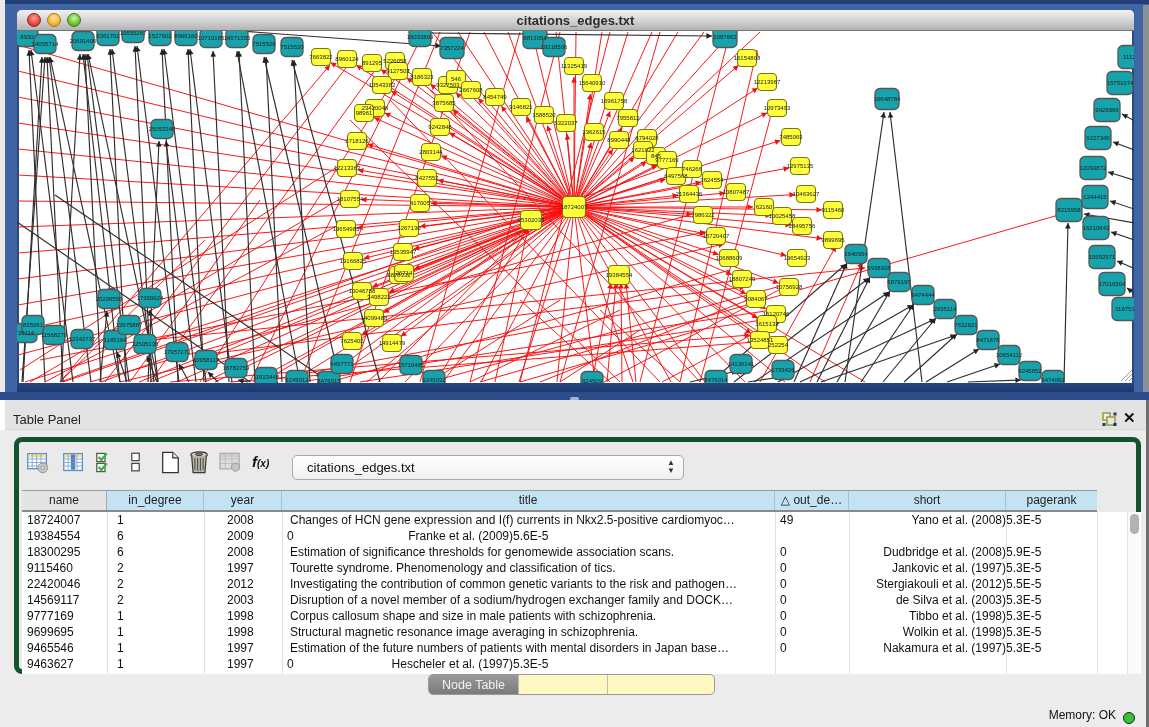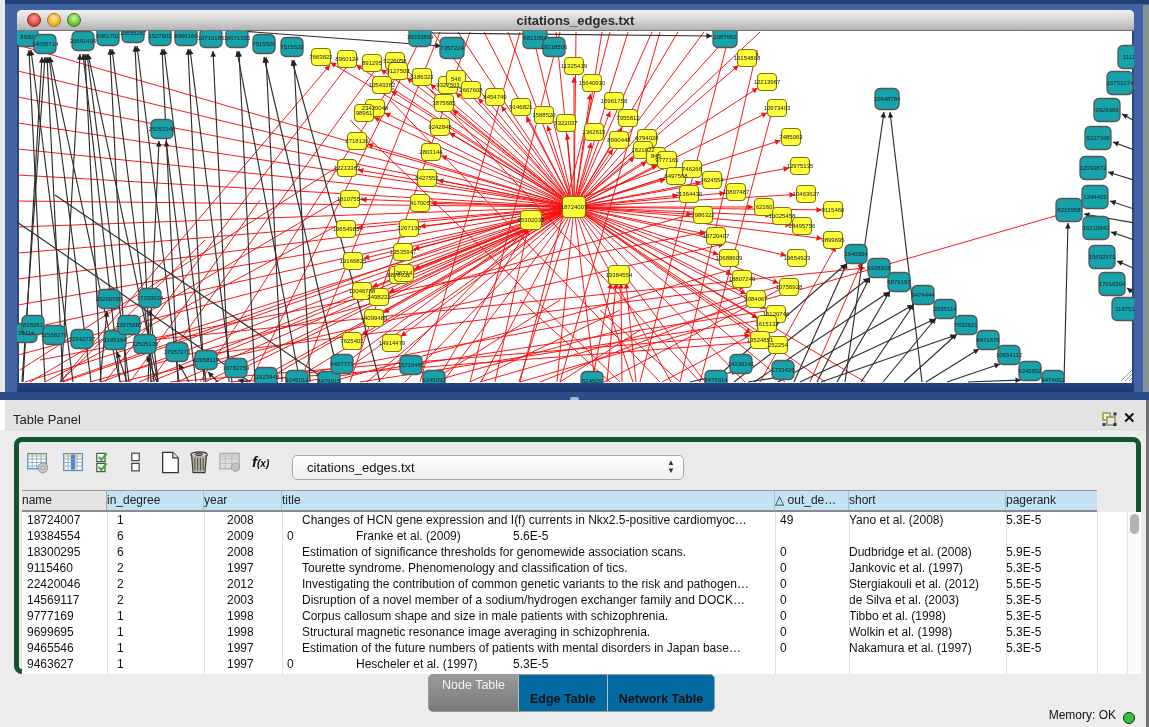--- a/index.html
+++ b/index.html
@@ -20,38 +20,38 @@
 .ptitle{position:absolute;left:0;top:8px;width:1149px;height:30px;background:#e3e3e3;border-bottom:1px solid #d8d8d8}
 .ptitle span{position:absolute;left:13px;top:12px;font-size:13px;color:#222}
 .whitesliver{position:absolute;left:0;top:8px;width:5px;height:30px;background:#fff}
 .detach{position:absolute;left:1102px;top:12px;width:15px;height:14px}
 .ptitle span.closex{position:absolute;left:1123px;top:9px;font-size:15px;font-weight:bold;color:#111}
 .container{position:absolute;left:14px;top:45px;width:1127px;height:237px;background:#eaeaea;border:5px solid #14532d;border-radius:8px}
 .toolbar{position:absolute;left:0;top:6px;width:100%;height:34px}
 .dropdown{position:absolute;left:273px;top:7px;width:392px;height:25px;background:linear-gradient(#fff,#f0f0f0);border:1px solid #a9a9a9;border-radius:5px;font-size:13px;color:#111;line-height:23px;padding-left:14px}
 .dd-arrows{position:absolute;right:8px;top:3px;font-size:8px;color:#333;line-height:8px;text-align:center}
 .thead{position:absolute;left:3px;top:48px;width:1075px;height:20px;background:#c3e2f2;border-top:1px solid #999;display:flex;font-size:12px;color:#222}
-.thead div{border-right:1px solid #9fc4d8;text-align:left;line-height:19px;height:20px}
+.thead div{border-right:1px solid #9fc4d8;text-align:center;line-height:19px;height:20px}
 .th0{width:85px;background:#e4e4e4;border-right:1px solid #aaa !important}
 .th1{width:97px}.th2{width:78px}.th3{width:493px}.th4{width:74px}.th5{width:157px}.th6{width:91px;border-right:none !important}
 .hdrline{position:absolute;left:3px;top:68px;width:1075px;height:2px;background:#8b8b8b}
 .tbody{position:absolute;left:3px;top:70px;width:1119px;height:162px;background:#fff;overflow:hidden;font-size:12px;color:#111}
 .tr{display:flex;height:16px;line-height:16px;white-space:nowrap}
 .tr div{overflow:hidden}
 .c0{width:85px;padding-left:5px}
 .c1{width:97px;padding-left:10px}
 .c2{width:78px;padding-left:23px}
-.c3{width:493px;padding-left:20px}
+.c3{width:493px;padding-left:8px}
 .c4{width:74px;padding-left:5px}
-.c5{width:157px;text-align:left}
+.c5{width:157px;text-align:right}
 .c6{width:91px;}
 .vline{position:absolute;top:70px;height:162px;width:1px;background:#e0e0e0}
 .sbar{position:absolute;left:1108px;top:70px;width:13px;height:162px;background:#fafafa;border-left:1px solid #e3e3e3}
 .sthumb{position:absolute;left:2px;top:2px;width:9px;height:20px;background:#b3b3b3;border-radius:5px}
-.seg{position:absolute;left:428px;top:282px;height:38px;display:flex;font-size:12.5px;border:1px solid #9a9a9a;border-radius:5px;overflow:hidden;background:#0369a1}
+.seg{position:absolute;left:428px;top:282px;height:21px;display:flex;font-size:12.5px;border:1px solid #9a9a9a;border-radius:5px;overflow:hidden;background:#fef9c3}
 .seg div{padding:14px 11px;line-height:20px}
 .seg .sel{background:linear-gradient(#9a9a9a,#7a7a7a);color:#f2f2f2;padding:0 13px}
 .seg .nor{color:#111;border-left:1px solid #bbb;font-weight:bold}
 .mem{position:absolute;right:33px;bottom:5px;font-size:12px;color:#111}
 .dot{position:absolute;right:14px;bottom:3px;width:12px;height:12px;border-radius:50%;background:#35c435;border:1.5px solid #222}
 .griphandle{position:absolute;left:570px;top:5px;width:9px;height:4px;background:#a8b4cf;border-radius:2px}
 </style></head>
 <body>
 <div class="topstrip"></div>
 <div class="leftgray"></div>

